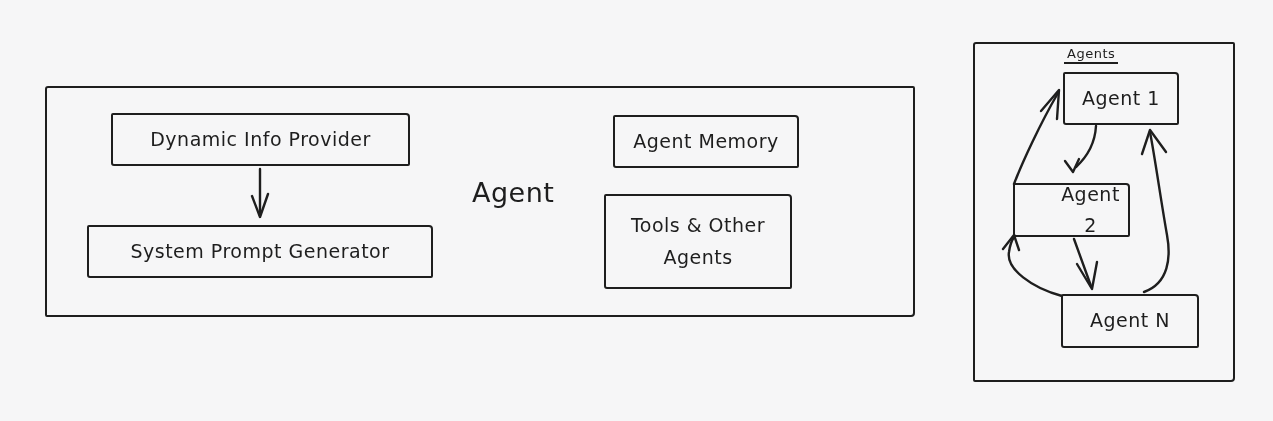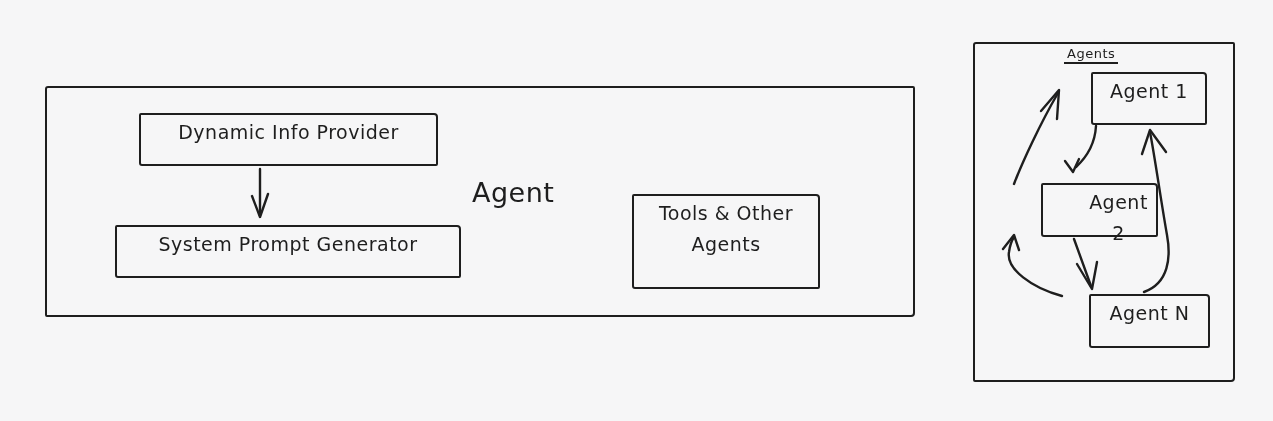--- a/index.html
+++ b/index.html
@@ -24,28 +24,28 @@
     border: 2.5px solid var(--stroke);
     border-radius: 3px 2px 4px 2px;
     background: transparent;
   }
   .node-box {
     position: absolute;
     border: 2.5px solid var(--stroke);
     border-radius: 2px 4px 2px 3px;
     background: transparent;
     display: flex;
+    align-items: center;
     justify-content: center;
     text-align: center;
     font-size: 19px;
     letter-spacing: 0.5px;
     line-height: 1.65;
     padding: 2px 6px;
     box-sizing: border-box;
-    margin-left: 28px;
   }
   .float-label {
     position: absolute;
     font-size: 27px;
     letter-spacing: 0.5px;
     white-space: nowrap;
   }
   .group-title {
     position: absolute;
     font-size: 13px;
@@ -80,38 +80,41 @@
   <div class="node-box" style="left:87px; top:225px; width:346px; height:53px;">
     <span>System Prompt Generator</span>
   </div>
 
   <div class="node-box" style="left:111px; top:113px; width:299px; height:53px;">
     <span>Dynamic Info Provider</span>
   </div>
 
   <div class="float-label" style="left:472px; top:177px;">Agent</div>
 
+  <div class="node-box" style="left:613px; top:115px; width:186px; height:53px;">
+    <span>Agent Memory</span>
+  </div>
 
   <div class="node-box" style="left:604px; top:194px; width:188px; height:95px;">
     <span>Tools &amp; Other Agents</span>
   </div>
 
   <div class="group-box" style="left:973px; top:42px; width:258px; height:336px;"></div>
 
   <div class="group-title" style="left:1064px; top:46px;">Agents</div>
 
   <div class="node-box" style="left:1063px; top:72px; width:116px; height:53px;">
     <span>Agent 1</span>
   </div>
 
   <div class="node-box" style="left:1013px; top:183px; width:117px; height:54px;padding-left:44px;">
     <span>Agent 2</span>
   </div>
 
-  <div class="node-box" style="left:1061px; top:294px; width:121px; height:54px;">
+  <div class="node-box" style="left:1061px; top:294px; width:138px; height:54px;">
     <span>Agent N</span>
   </div>
 
   <svg class="arrows" viewBox="0 0 1273 421">
     <g>
       <path d="M 260 169 L 260 215"></path>
       <path d="M 252 196 L 260 217 L 268 194"></path>
     </g>
     <g>
       <path d="M 1096 126 C 1095 143 1088 156 1076 167"></path>

